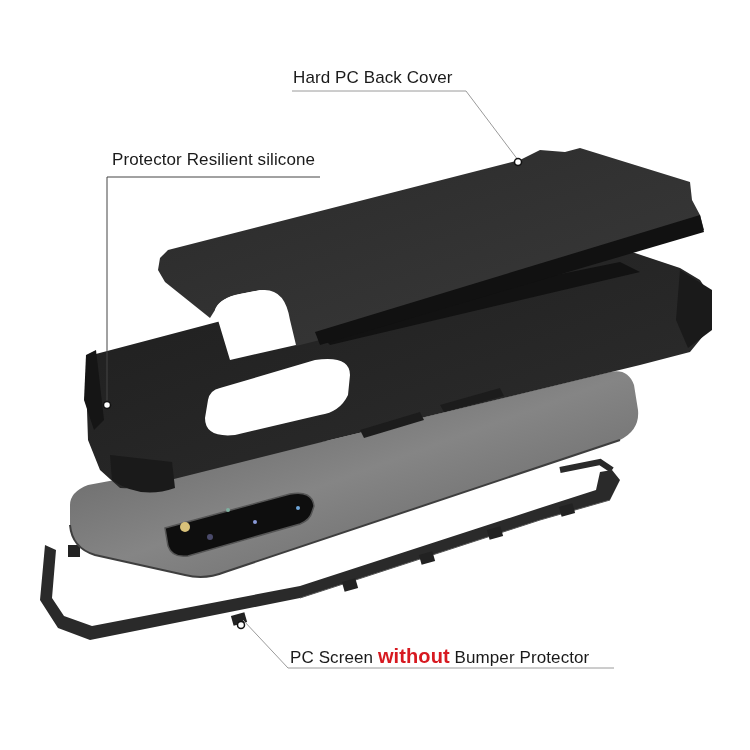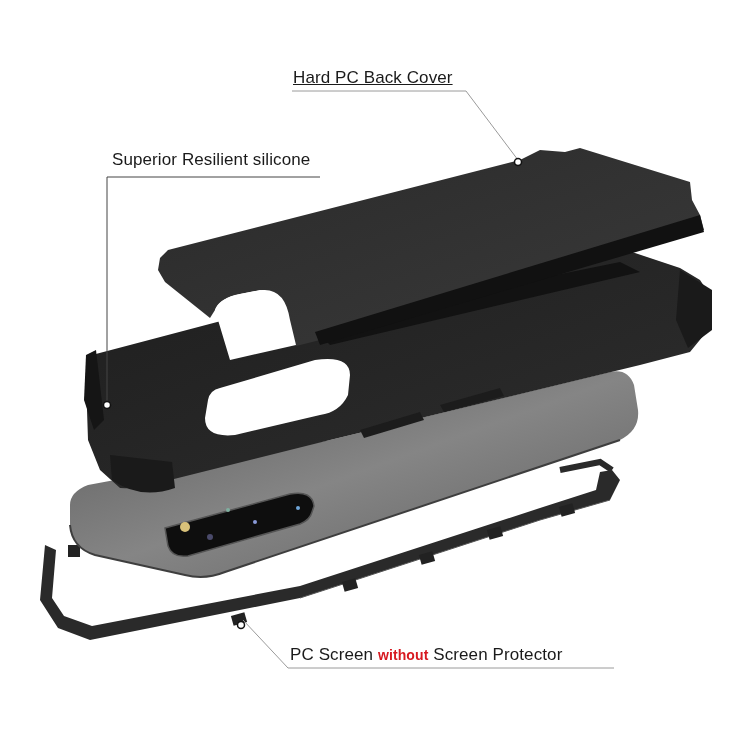--- a/index.html
+++ b/index.html
@@ -1,20 +1,20 @@
 <!DOCTYPE html>
 <html><head>
 <meta charset="utf-8">
 <style>
   html, body { margin: 0; padding: 0; background: #ffffff; }
   body { width: 750px; height: 750px; overflow: hidden; position: relative;
          font-family: "Liberation Sans", "DejaVu Sans", sans-serif; }
   .stage { position: absolute; left: 0; top: 0; width: 750px; height: 750px; }
   .label { position: absolute; font-size: 17px; color: #1a1a1a; white-space: nowrap; letter-spacing: 0.1px; }
-  .label .accent { font-weight: bold; font-size: 14px; }
+  .label .accent { font-weight: bold; font-size: 20px; }
   svg { position: absolute; left: 0; top: 0; }
 </style>
 </head>
 <body>
 
 <div class="stage">
 
   <svg width="750" height="750" viewBox="0 0 750 750">
     <defs>
       <linearGradient id="phoneGrad" x1="0" y1="0" x2="1" y2="1">
@@ -94,25 +94,25 @@
 
       <path d="M243 620 L288 668 L614 668"></path>
     </g>
     <g>
       <circle cx="518" cy="162" r="3.5" fill="#fff" stroke="#111" stroke-width="1.5"></circle>
       <circle cx="107" cy="405" r="3.5" fill="#fff" stroke="#111" stroke-width="1.5"></circle>
       <circle cx="241" cy="625" r="3.5" fill="#fff" stroke="#111" stroke-width="1.5"></circle>
     </g>
   </svg>
 
-  <div class="label" style="left:293px; top:68px;text-decoration:underline;">
+  <div class="label" style="left:293px; top:68px;">
     <span>Hard PC Back Cover</span>
   </div>
 
   <div class="label" style="left:112px; top:150px;">
-    <span>Superior Resilient silicone</span>
+    <span>Protector Resilient silicone</span>
   </div>
 
   <div class="label" style="left:290px; top:645px;">
-    <span style="white-space:pre;">PC Screen </span><span class="accent" style="color:#d71920;">without</span><span style="white-space:pre;"> Screen Protector</span>
+    <span style="white-space:pre;">PC Screen </span><span class="accent" style="color:#d71920;">without</span><span style="white-space:pre;"> Bumper Protector</span>
   </div>
 
 </div>
 
 </body></html>

